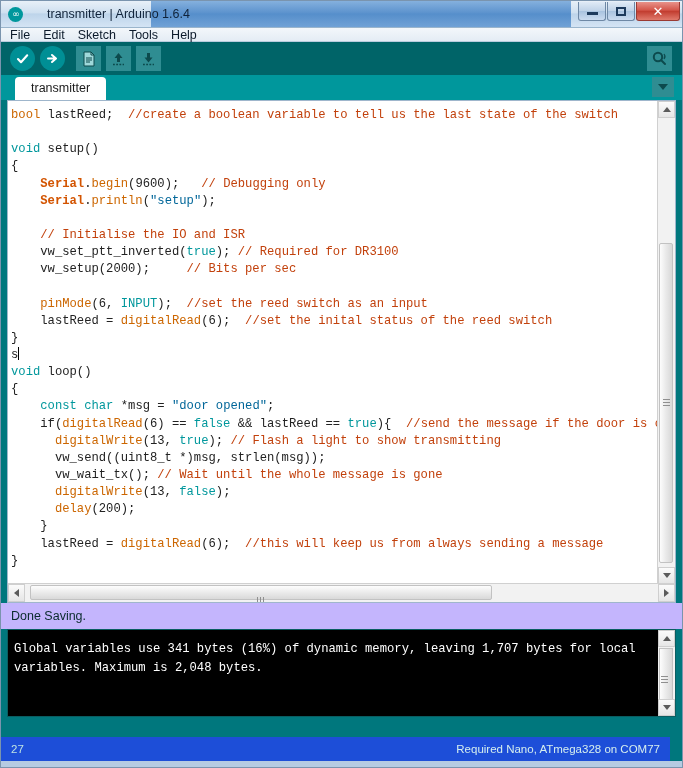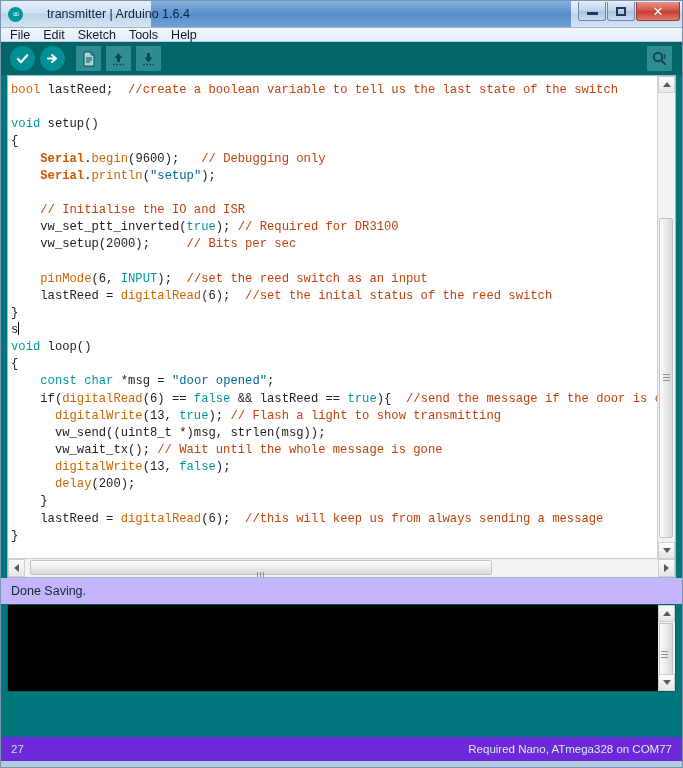--- a/index.html
+++ b/index.html
@@ -375,23 +375,23 @@
     left: 1px; top: 18px;
     width: 14px; height: 52px;
     background: linear-gradient(to right, #fdfdfd, #eaeaea 50%, #d8d8d8);
     border: 1px solid #c2c2c2;
     box-sizing: border-box;
   }
 
   
   #statusbar {
     position: absolute;
-    left: 0; right: 0; bottom: 0;
+    left: 0; right: 12px; bottom: 0;
     height: 24px;
-    background: #6d28d9;
+    background: #1d4ed8;
     display: flex;
     align-items: center;
     justify-content: space-between;
     padding: 0 10px;
     box-sizing: border-box;
     color: #cfeaea;
     font-size: 11.5px;
     font-family: "Liberation Sans", sans-serif;
   }
   #line-number { color: #bfe3e3; }
@@ -464,20 +464,26 @@
       </div>
       <div id="serial-monitor-btn">
         <svg width="17" height="17" viewBox="0 0 17 17">
           <circle cx="7" cy="7" r="4.2" fill="none" stroke="#0c4a4d" stroke-width="2"></circle>
           <path d="M10.2 10.2 L14 14" stroke="#0c4a4d" stroke-width="2" stroke-linecap="round"></path>
           <path d="M13 4 Q15 6.5 13 9" stroke="#0c4a4d" stroke-width="1.2" fill="none"></path>
         </svg>
       </div>
     </div>
 
+    <div id="tabstrip">
+      <div id="tab-transmitter">transmitter</div>
+      <div id="tab-menu-btn">
+        <div class="chevron-down"></div>
+      </div>
+    </div>
 
     <div id="editor-wrap">
       <div id="code"><div class="ln"><span class="kw">bool</span><span class="plain"> lastReed;  </span><span class="cmt">//create a boolean variable to tell us the last state of the switch</span></div><div class="ln">&nbsp;</div><div class="ln"><span class="kw2">void</span><span class="plain"> setup()</span></div><div class="ln"><span class="plain">{</span></div><div class="ln"><span class="plain">    </span><span class="fn">Serial</span><span class="plain">.</span><span class="fnm">begin</span><span class="plain">(9600);   </span><span class="cmt">// Debugging only</span></div><div class="ln"><span class="plain">    </span><span class="fn">Serial</span><span class="plain">.</span><span class="fnm">println</span><span class="plain">(</span><span class="str">"setup"</span><span class="plain">);</span></div><div class="ln">&nbsp;</div><div class="ln"><span class="plain">    </span><span class="cmt">// Initialise the IO and ISR</span></div><div class="ln"><span class="plain">    vw_set_ptt_inverted(</span><span class="kw2">true</span><span class="plain">); </span><span class="cmt">// Required for DR3100</span></div><div class="ln"><span class="plain">    vw_setup(2000);     </span><span class="cmt">// Bits per sec</span></div><div class="ln">&nbsp;</div><div class="ln"><span class="plain">    </span><span class="kw">pinMode</span><span class="plain">(6, </span><span class="kw2">INPUT</span><span class="plain">);  </span><span class="cmt">//set the reed switch as an input</span></div><div class="ln"><span class="plain">    lastReed = </span><span class="kw">digitalRead</span><span class="plain">(6);  </span><span class="cmt">//set the inital status of the reed switch</span></div><div class="ln"><span class="plain">}</span></div><div class="ln"><span class="plain">s</span><span class="caret"></span></div><div class="ln"><span class="kw2">void</span><span class="plain"> loop()</span></div><div class="ln"><span class="plain">{</span></div><div class="ln"><span class="plain">    </span><span class="kw2">const</span><span class="plain"> </span><span class="kw2">char</span><span class="plain"> *msg = </span><span class="str">"door opened"</span><span class="plain">;</span></div><div class="ln"><span class="plain">    if(</span><span class="kw">digitalRead</span><span class="plain">(6) == </span><span class="kw2">false</span><span class="plain"> &amp;&amp; lastReed == </span><span class="kw2">true</span><span class="plain">){  </span><span class="cmt">//send the message if the door is open,</span></div><div class="ln"><span class="plain">      </span><span class="kw">digitalWrite</span><span class="plain">(13, </span><span class="kw2">true</span><span class="plain">); </span><span class="cmt">// Flash a light to show transmitting</span></div><div class="ln"><span class="plain">      vw_send((uint8_t *)msg, strlen(msg));</span></div><div class="ln"><span class="plain">      vw_wait_tx(); </span><span class="cmt">// Wait until the whole message is gone</span></div><div class="ln"><span class="plain">      </span><span class="kw">digitalWrite</span><span class="plain">(13, </span><span class="kw2">false</span><span class="plain">);</span></div><div class="ln"><span class="plain">      </span><span class="kw">delay</span><span class="plain">(200);</span></div><div class="ln"><span class="plain">    }</span></div><div class="ln"><span class="plain">    lastReed = </span><span class="kw">digitalRead</span><span class="plain">(6);  </span><span class="cmt">//this will keep us from always sending a message</span></div><div class="ln"><span class="plain">}</span></div></div>
 
       <div id="vscroll">
         <div class="sb-arrow top">
           <div class="tri-up"></div>
         </div>
         <div id="vthumb">
           <div class="grip-v">
@@ -500,20 +506,22 @@
         </div>
         <div class="sb-arrow right">
           <div class="tri-rt"></div>
         </div>
       </div>
     </div>
 
     <div id="statusmsg">Done Saving.</div>
 
     <div id="console-wrap">
+      <div id="console-text">Global variables use 341 bytes (16%) of dynamic memory, leaving 1,707 bytes for local
+variables. Maximum is 2,048 bytes.</div>
       <div id="console-scroll">
         <div class="sb-arrow top" style="position:absolute;top:0;left:0;">
           <div class="tri-up"></div>
         </div>
         <div id="cthumb"></div>
         <div class="sb-arrow bot" style="position:absolute;bottom:0;left:0;">
           <div class="tri-dn"></div>
         </div>
         <div class="grip-v" style="top:58%;">
             <i></i>

